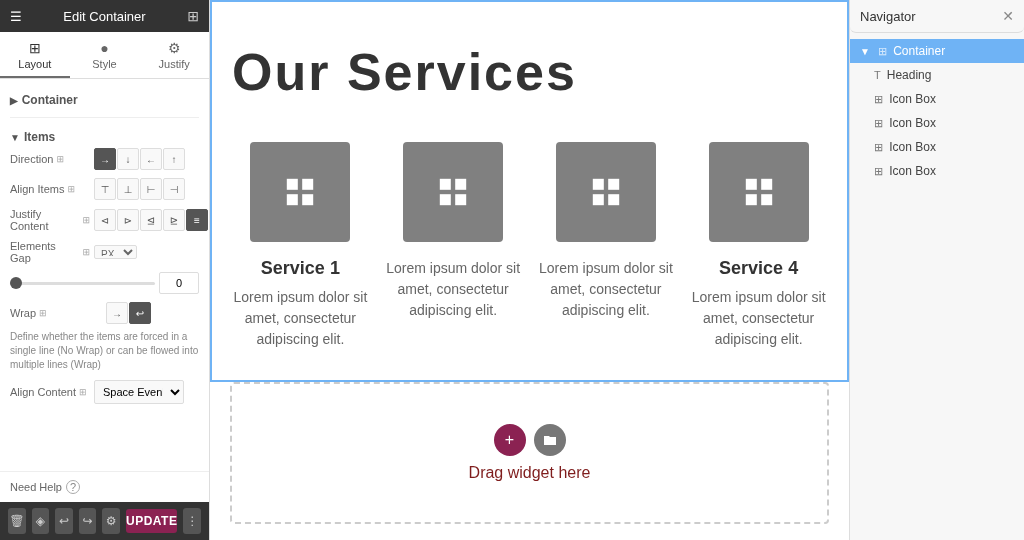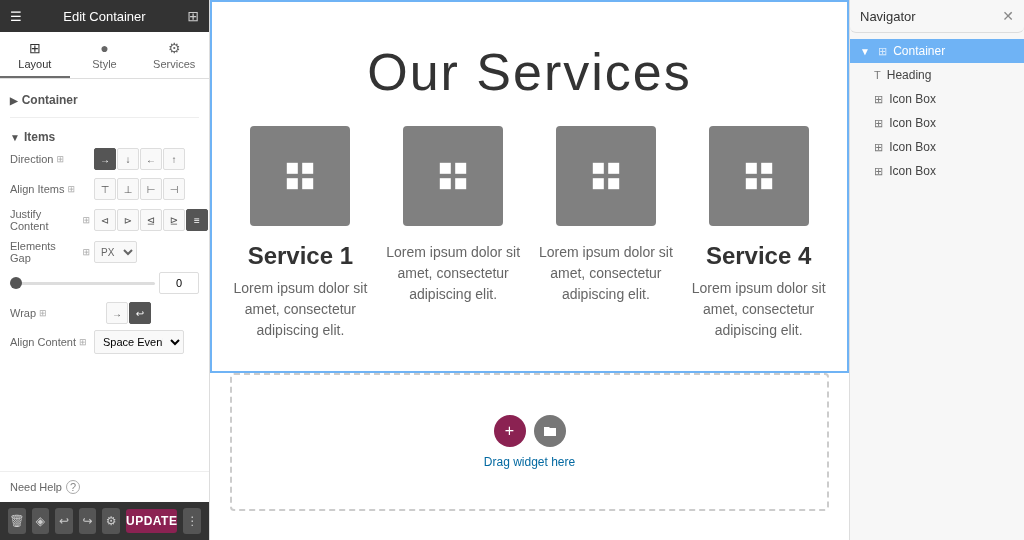--- a/index.html
+++ b/index.html
@@ -107,21 +107,21 @@
       font-size: 11px;
       padding: 0 2px;
     }
     .unit-select {
       font-size: 10px;
       color: #666;
       border: 1px solid #ddd;
       border-radius: 2px;
       background: #f9f9f9;
       padding: 2px 2px;
-      height: 22px;
+      height: 14px;
     }
 
     .slider-row {
       display: flex;
       align-items: center;
       gap: 4px;
       margin-bottom: 8px;
     }
     .slider-input {
       flex: 1;
@@ -216,26 +216,26 @@
     .container-selected {
       border: 2px solid #6fb3f5;
       position: relative;
     }
 
     .services-section {
       padding: 40px 20px 30px;
       position: relative;
     }
     .services-title {
-      text-align: center;
+      text-align: left;
       font-size: 52px;
-      font-weight: 400;
+      font-weight: 700;
       color: #333;
       letter-spacing: 2px;
-      margin-bottom: 24px;
+      margin-bottom: 40px;
     }
     .services-grid {
       display: flex;
       justify-content: space-evenly;
       gap: 16px;
     }
     .service-item {
       flex: 1;
       text-align: center;
       max-width: 180px;
@@ -245,21 +245,21 @@
       height: 100px;
       background: #808080;
       border-radius: 4px;
       margin: 0 auto 16px;
       display: flex;
       align-items: center;
       justify-content: center;
     }
     .service-icon-box svg { width: 44px; height: 44px; fill: #fff; }
     .service-name {
-      font-size: 24px;
+      font-size: 18px;
       font-weight: 600;
       color: #333;
       margin-bottom: 8px;
     }
     .service-desc {
       font-size: 14px;
       color: #666;
       line-height: 1.5;
     }
 
@@ -283,21 +283,21 @@
       border: none;
       cursor: pointer;
       display: flex;
       align-items: center;
       justify-content: center;
       font-size: 16px;
       color: #fff;
     }
     .drop-btn.add { background: #8b2252; }
     .drop-btn.folder { background: #777; }
-    .drop-zone-text { font-size: 12px; color: #0369a1; }
+    .drop-zone-text { font-size: 16px; color: #7f1d1d; }
 
     
     .right-panel {
       width: 175px;
       background: #f7f7f7;
       border-left: 1px solid #ddd;
       flex-shrink: 0;
       display: flex;
       flex-direction: column;
     }
@@ -344,21 +344,21 @@
     <div class="panel-tab active">
       <span class="tab-icon">⊞</span>
       <span>Layout</span>
     </div>
     <div class="panel-tab">
       <span class="tab-icon">●</span>
       <span>Style</span>
     </div>
     <div class="panel-tab">
       <span class="tab-icon">⚙</span>
-      <span>Services</span>
+      <span>Justify</span>
     </div>
   </div>
 
   <div class="panel-body">
 
     <div class="section-title">
       <span class="arrow">▶</span>
       <span>Container</span>
     </div>
     <div class="divider"></div>
@@ -430,20 +430,21 @@
     <div class="wrap-row">
       <div class="prop-label">
         <span>Wrap</span>
         <span class="info-icon">⊞</span>
       </div>
       <div class="btn-group">
         <div class="btn-icon">→</div>
         <div class="btn-icon active">↩</div>
       </div>
     </div>
+    <div class="hint-text">Define whether the items are forced in a single line (No Wrap) or can be flowed into multiple lines (Wrap)</div>
 
     <div class="prop-row">
       <div class="prop-label">
         <span>Align Content</span>
         <span class="info-icon">⊞</span>
       </div>
       <select class="select-field">
         <option>Space Evenly</option>
         <option>Flex Start</option>
         <option>Flex End</option>

